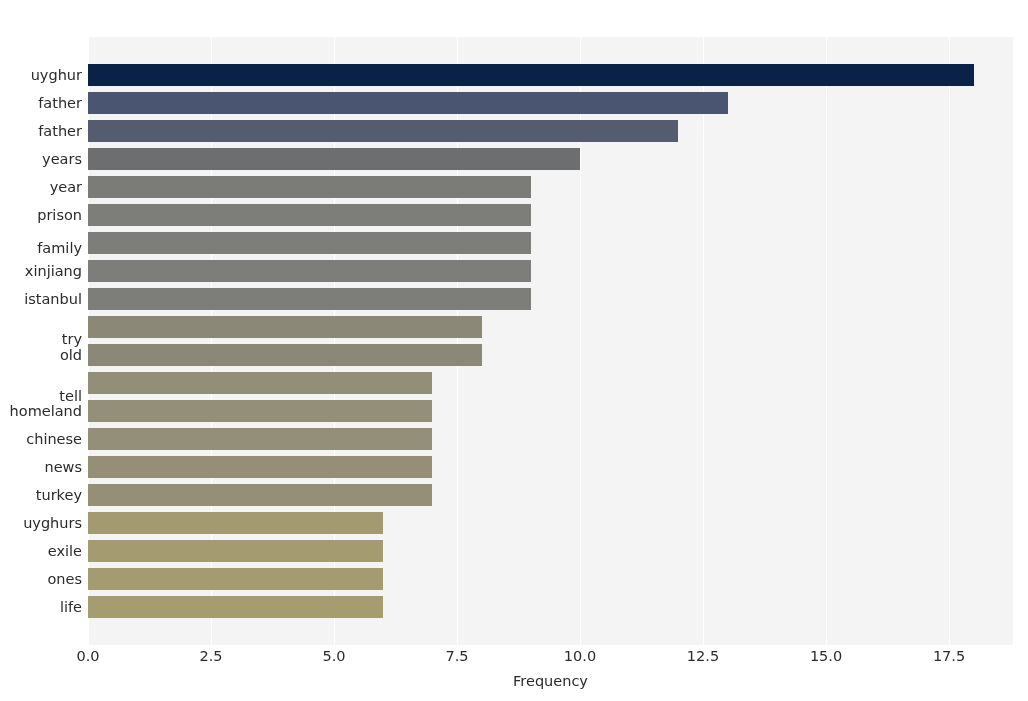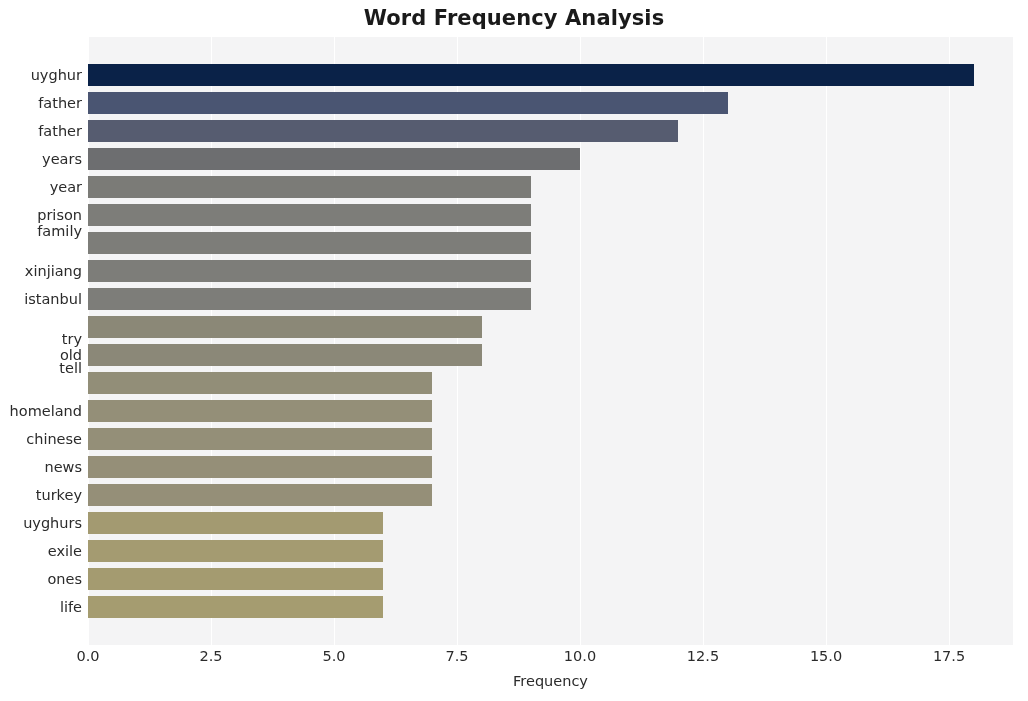--- a/index.html
+++ b/index.html
@@ -123,21 +123,20 @@
     font-size: 14.5px;
     color: #2b2b2b;
     font-family: "DejaVu Sans", "Liberation Sans", sans-serif;
   }
 </style>
 </head>
 <body>
 
 <div id="figure" style="background: rgb(255, 255, 255);">
 
-  <div id="chart-title" style="color: rgb(26, 26, 26);">Word Frequency Analysis</div>
 
   <div id="plot-area" style="background: rgb(244, 244, 245);">
     <div id="gridlines">
         <div class="gridline" style="left: 0px;"></div>
         <div class="gridline" style="left: 123.005px;"></div>
         <div class="gridline" style="left: 246.011px;"></div>
         <div class="gridline" style="left: 369.016px;"></div>
         <div class="gridline" style="left: 492.021px;"></div>
         <div class="gridline" style="left: 615.027px;"></div>
         <div class="gridline" style="left: 738.032px;"></div>
@@ -207,26 +206,26 @@
       </div>
   </div>
 
   <div id="ytick-layer">
       <div class="ytick" style="top: 27.07px;">uyghur</div>
       <div class="ytick" style="top: 55.0626px;">father</div>
       <div class="ytick" style="top: 83.0552px;">father</div>
       <div class="ytick" style="top: 111.048px;">years</div>
       <div class="ytick" style="top: 139.041px;">year</div>
       <div class="ytick" style="top: 167.033px;">prison</div>
-      <div class="ytick" style="top: 183px;">family</div>
+      <div class="ytick" style="top: 200px;">family</div>
       <div class="ytick" style="top: 223.018px; margin-left: 48px;">xinjiang</div>
       <div class="ytick" style="top: 251.011px;">istanbul</div>
       <div class="ytick" style="top: 279.004px; margin-top: 12px;">try</div>
       <div class="ytick" style="top: 306.996px;">old</div>
-      <div class="ytick" style="top: 320px;">tell</div>
+      <div class="ytick" style="top: 348px;">tell</div>
       <div class="ytick" style="top: 362.982px;">homeland</div>
       <div class="ytick" style="top: 390.974px;">chinese</div>
       <div class="ytick" style="top: 418.967px;">news</div>
       <div class="ytick" style="top: 446.959px;">turkey</div>
       <div class="ytick" style="top: 474.952px;">uyghurs</div>
       <div class="ytick" style="top: 502.945px;">exile</div>
       <div class="ytick" style="top: 530.937px;">ones</div>
       <div class="ytick" style="top: 558.93px;">life</div>
     </div>
 

